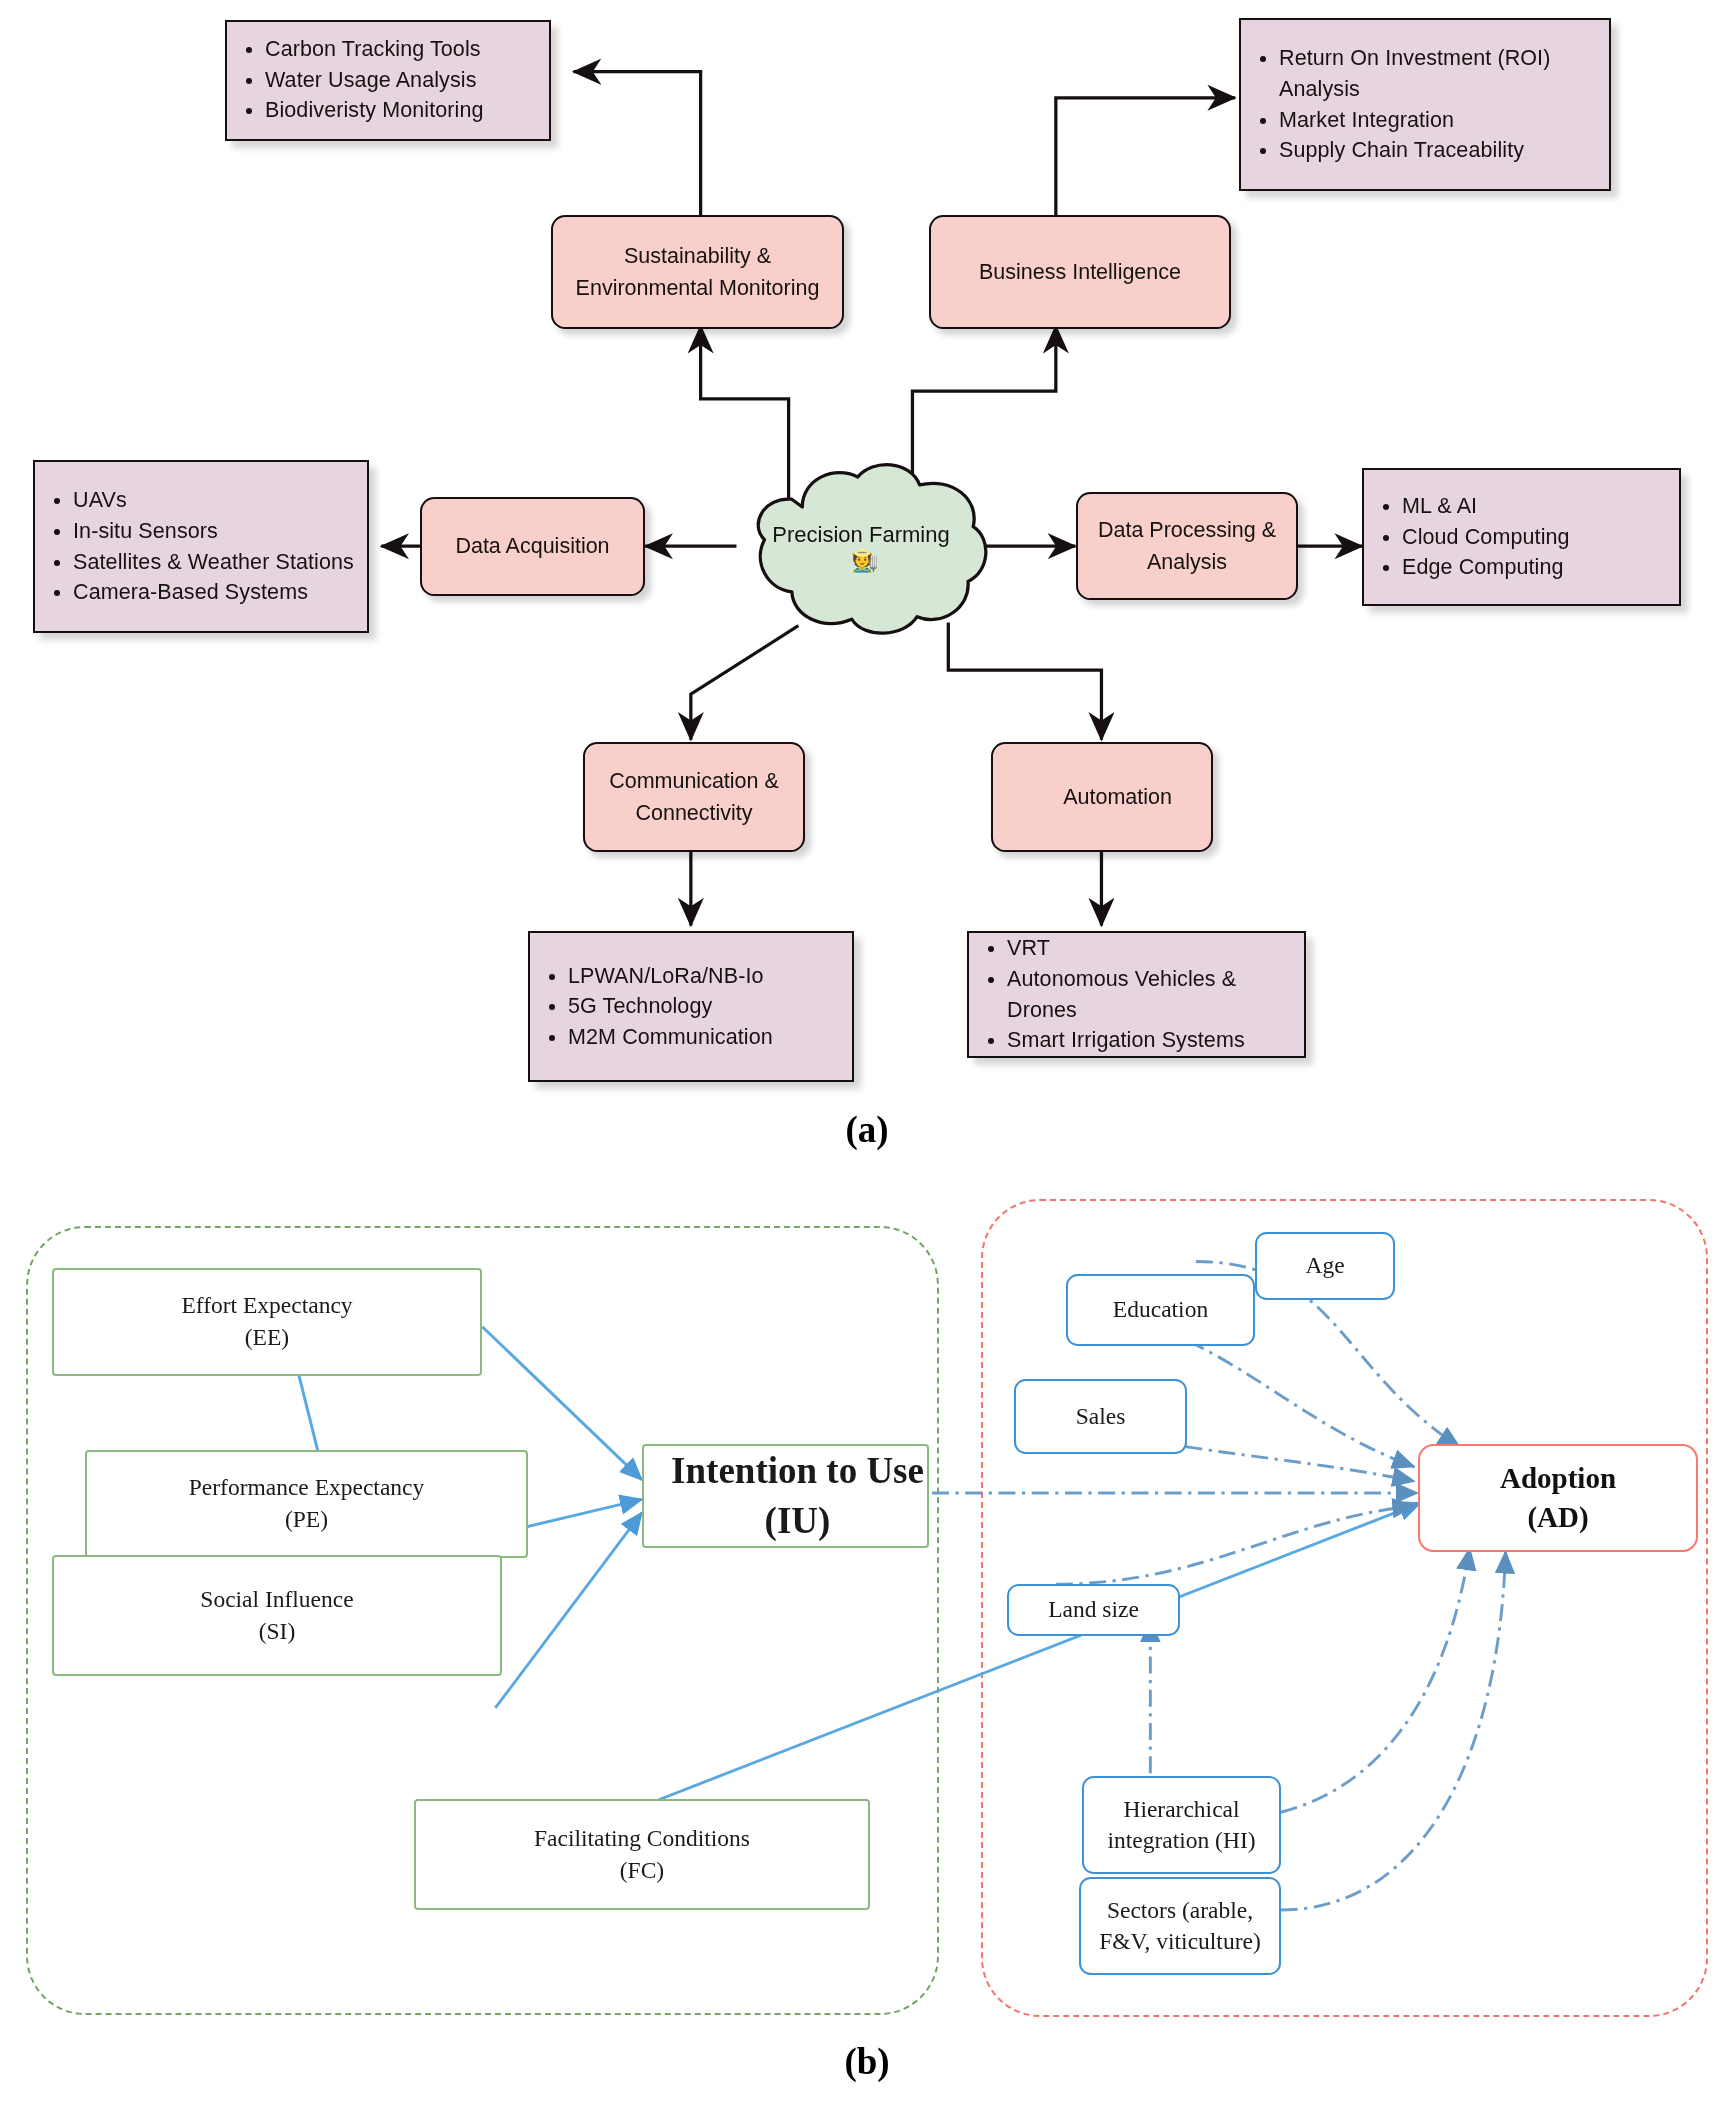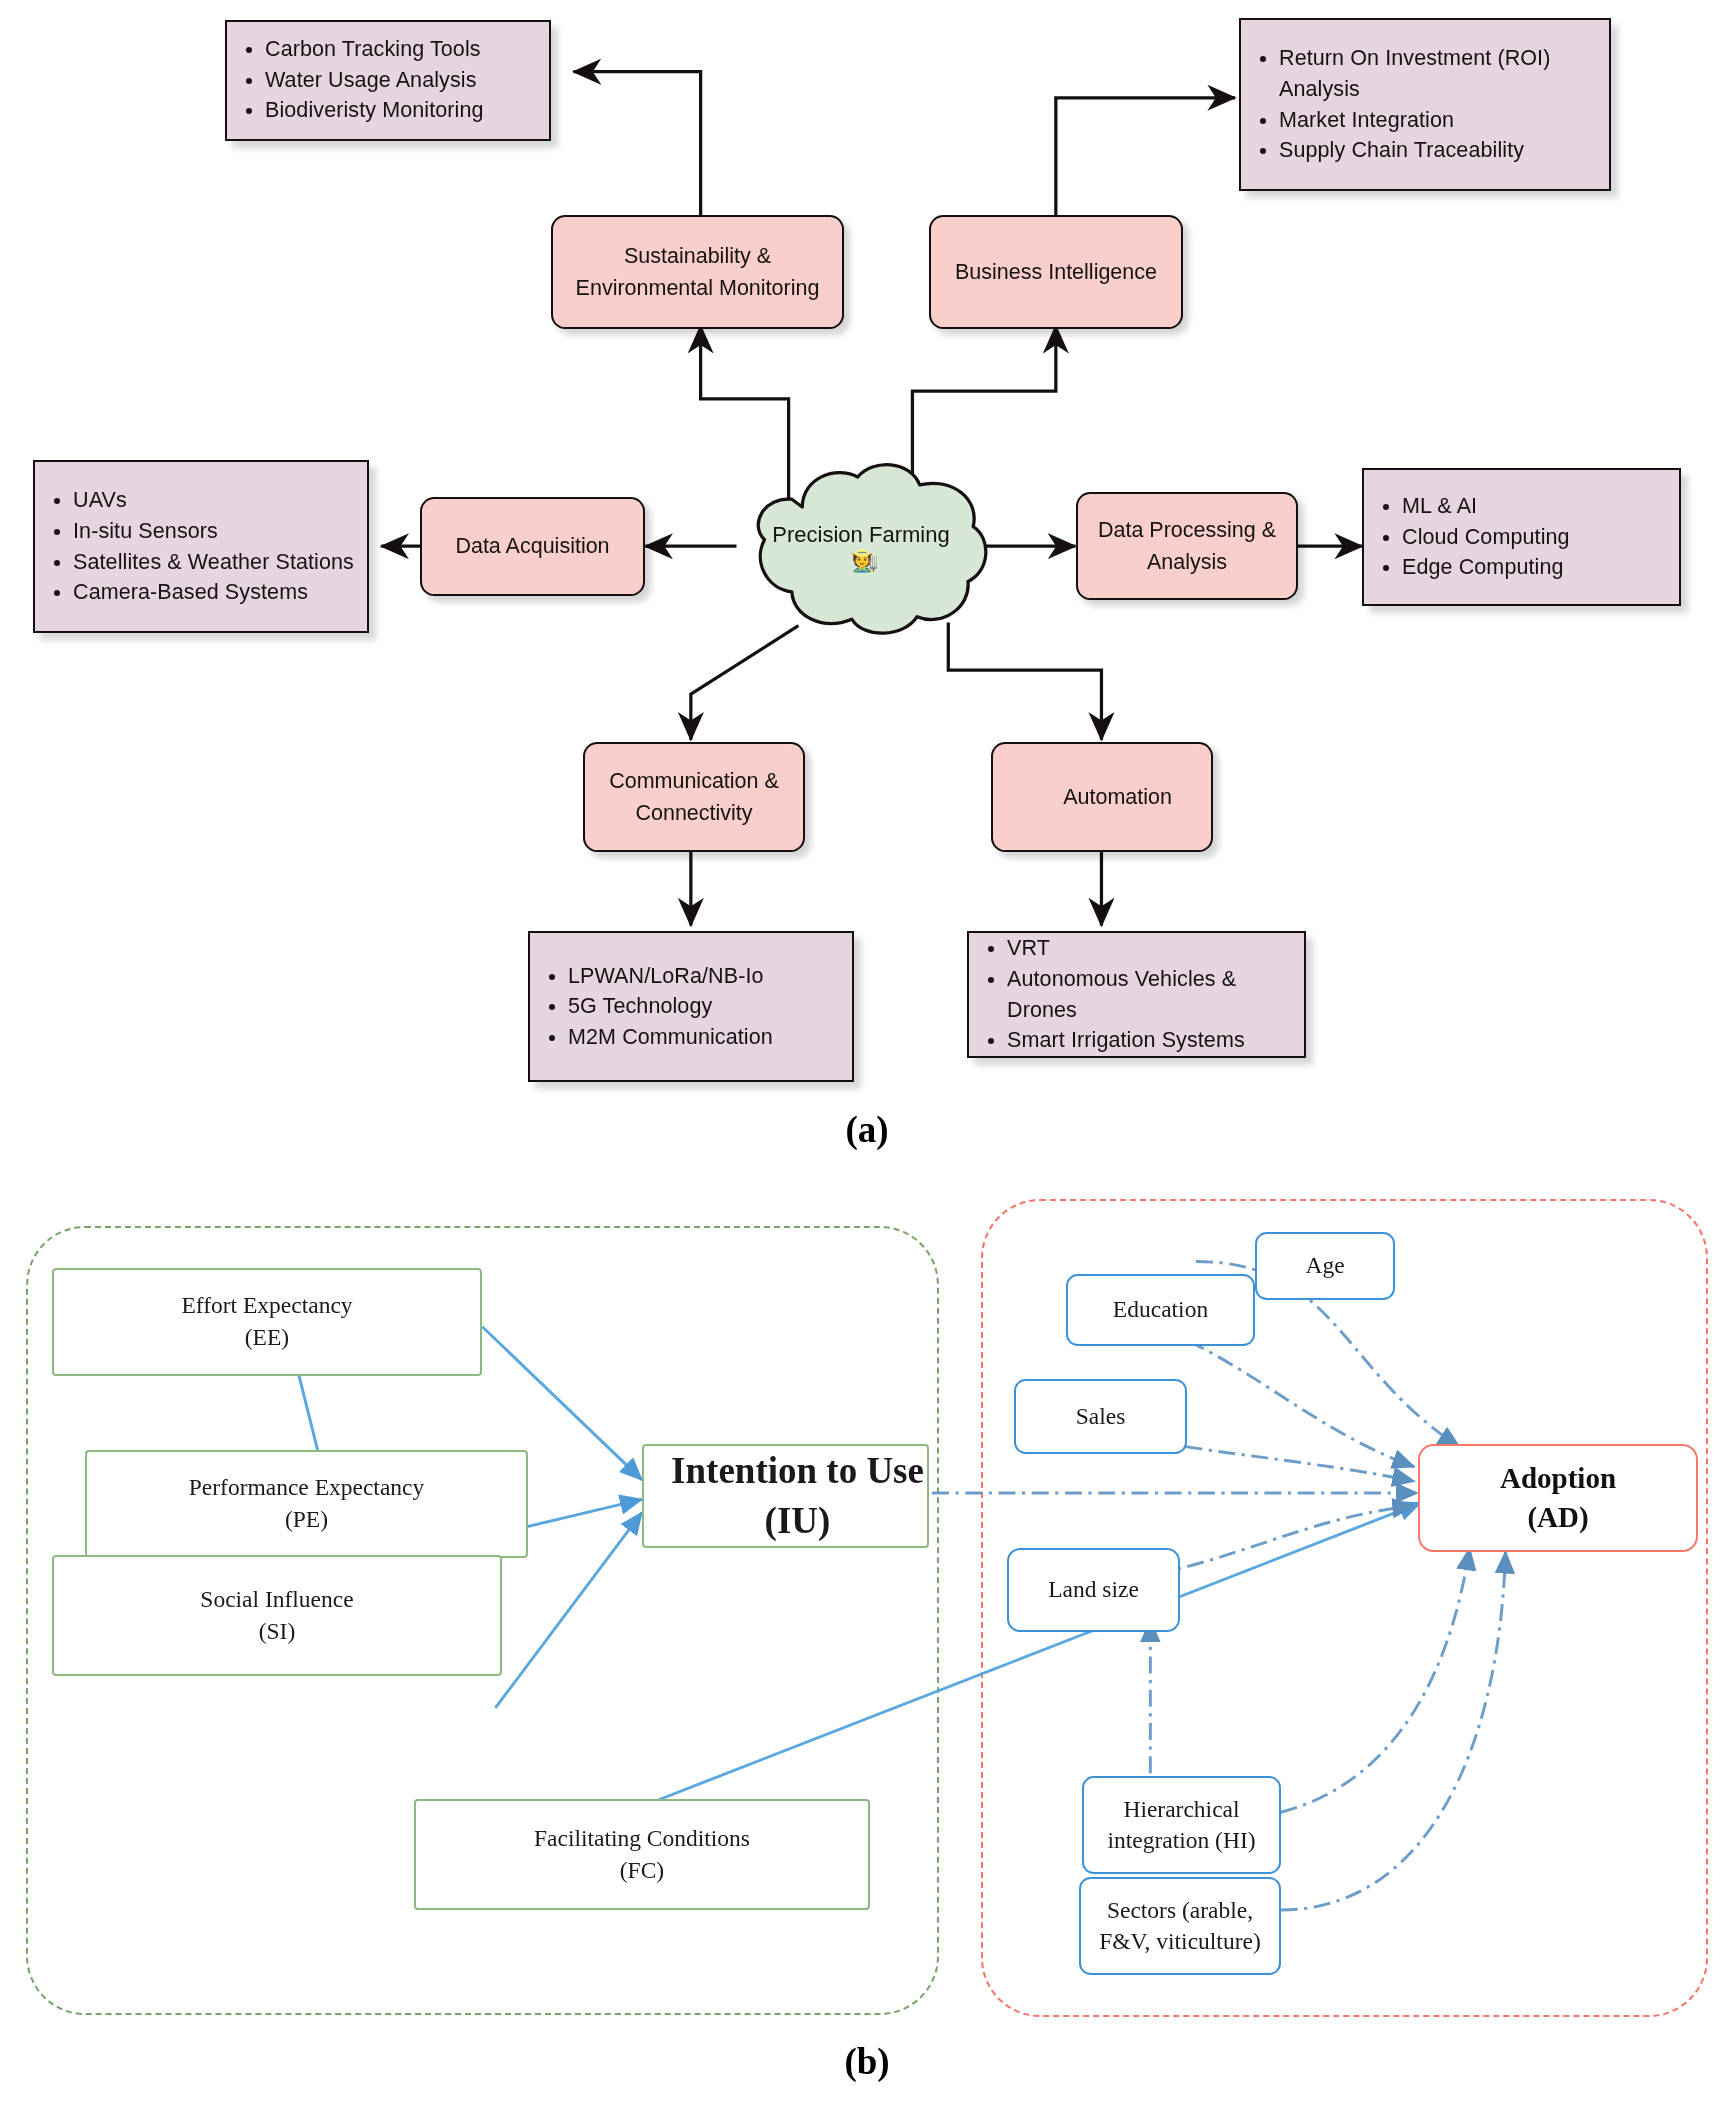--- a/index.html
+++ b/index.html
@@ -114,21 +114,21 @@
       <li>Market Integration</li>
       <li>Supply Chain Traceability</li>
     </ul>
   </div>
 
   <div class="kbox" style="left:551px;top:215px;width:293px;height:114px;">
     <span style="white-space:pre-line">Sustainability &amp;
 Environmental Monitoring</span>
   </div>
 
-  <div class="kbox" style="left:929px;top:215px;width:254px;height:114px;">
+  <div class="kbox" style="left:929px;top:215px;width:302px;height:114px;">
     <span style="white-space:pre-line">Business Intelligence</span>
   </div>
 
   <div class="pbox" style="left:33px;top:460px;width:336px;height:173px;">
     <ul>
       <li>UAVs</li>
       <li>In-situ Sensors</li>
       <li>Satellites &amp; Weather Stations</li>
       <li>Camera-Based Systems</li>
     </ul>
@@ -257,21 +257,21 @@
   </div>
 
   <div class="bbox" style="left:1066px;top:1274px;width:189px;height:72px;">
     <span>Education</span>
   </div>
 
   <div class="bbox" style="left:1014px;top:1379px;width:173px;height:75px;">
     <span>Sales</span>
   </div>
 
-  <div class="bbox" style="left:1007px;top:1548px;width:173px;height:84px;border-radius:13px;">
+  <div class="bbox" style="left:1007px;top:1584px;width:173px;height:52px;">
     <span>Land size</span>
   </div>
 
   <div class="bbox" style="left:1082px;top:1776px;width:199px;height:98px;">
     <span><span>Hierarchical</span><br>
     <span>integration (HI)</span></span>
   </div>
 
   <div class="bbox" style="left:1079px;top:1877px;width:202px;height:98px;">
     <span><span>Sectors (arable,</span><br>

